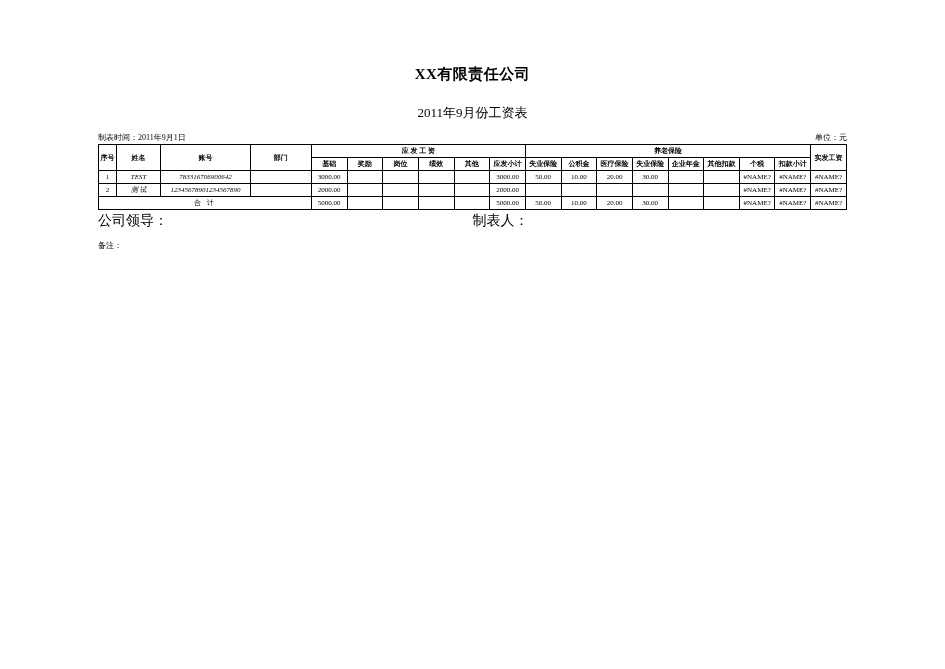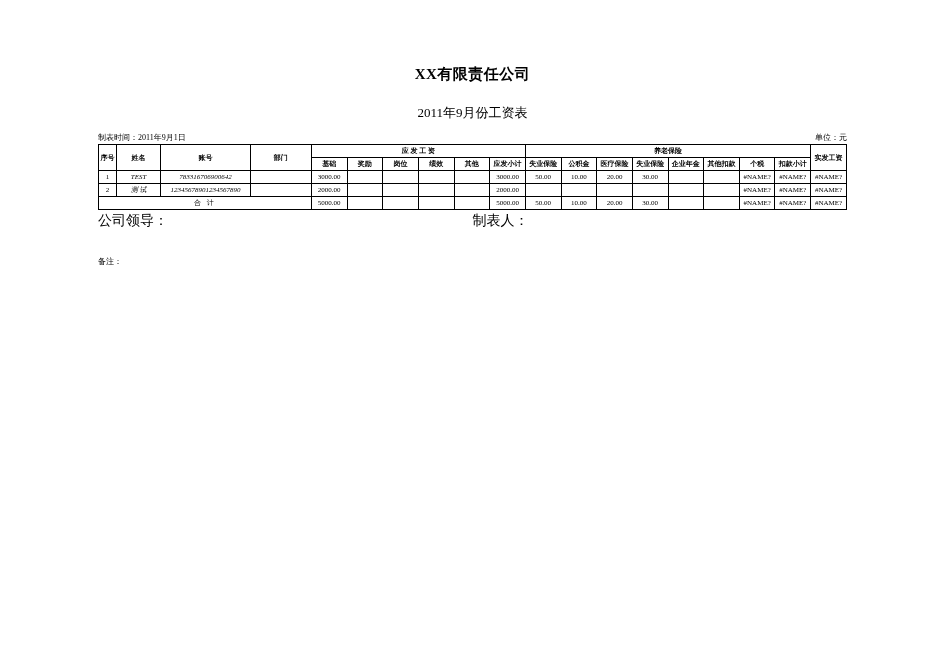--- a/index.html
+++ b/index.html
@@ -58,21 +58,21 @@
   .footer-row {
     display: flex;
     font-size: 14px;
     margin-top: 2px;
   }
   .footer-row > div:nth-child(1) { flex: 0 0 50%; }
   .footer-row > div:nth-child(2) { flex: 0 0 35%; }
   .footer-row > div:nth-child(3) { flex: 0 0 15%; padding-left: 32px; }
   .remark {
     font-size: 8px;
-    margin-top: 26px;
+    margin-top: 10px;
   }
   
   col.c-seq  { width: 16px; }
   col.c-name { width: 40px; }
   col.c-acct { width: 80px; }
   col.c-dept { width: 55px; }
   col.c-amt  { width: 32px; }
 </style>
 </head>
 <body>

